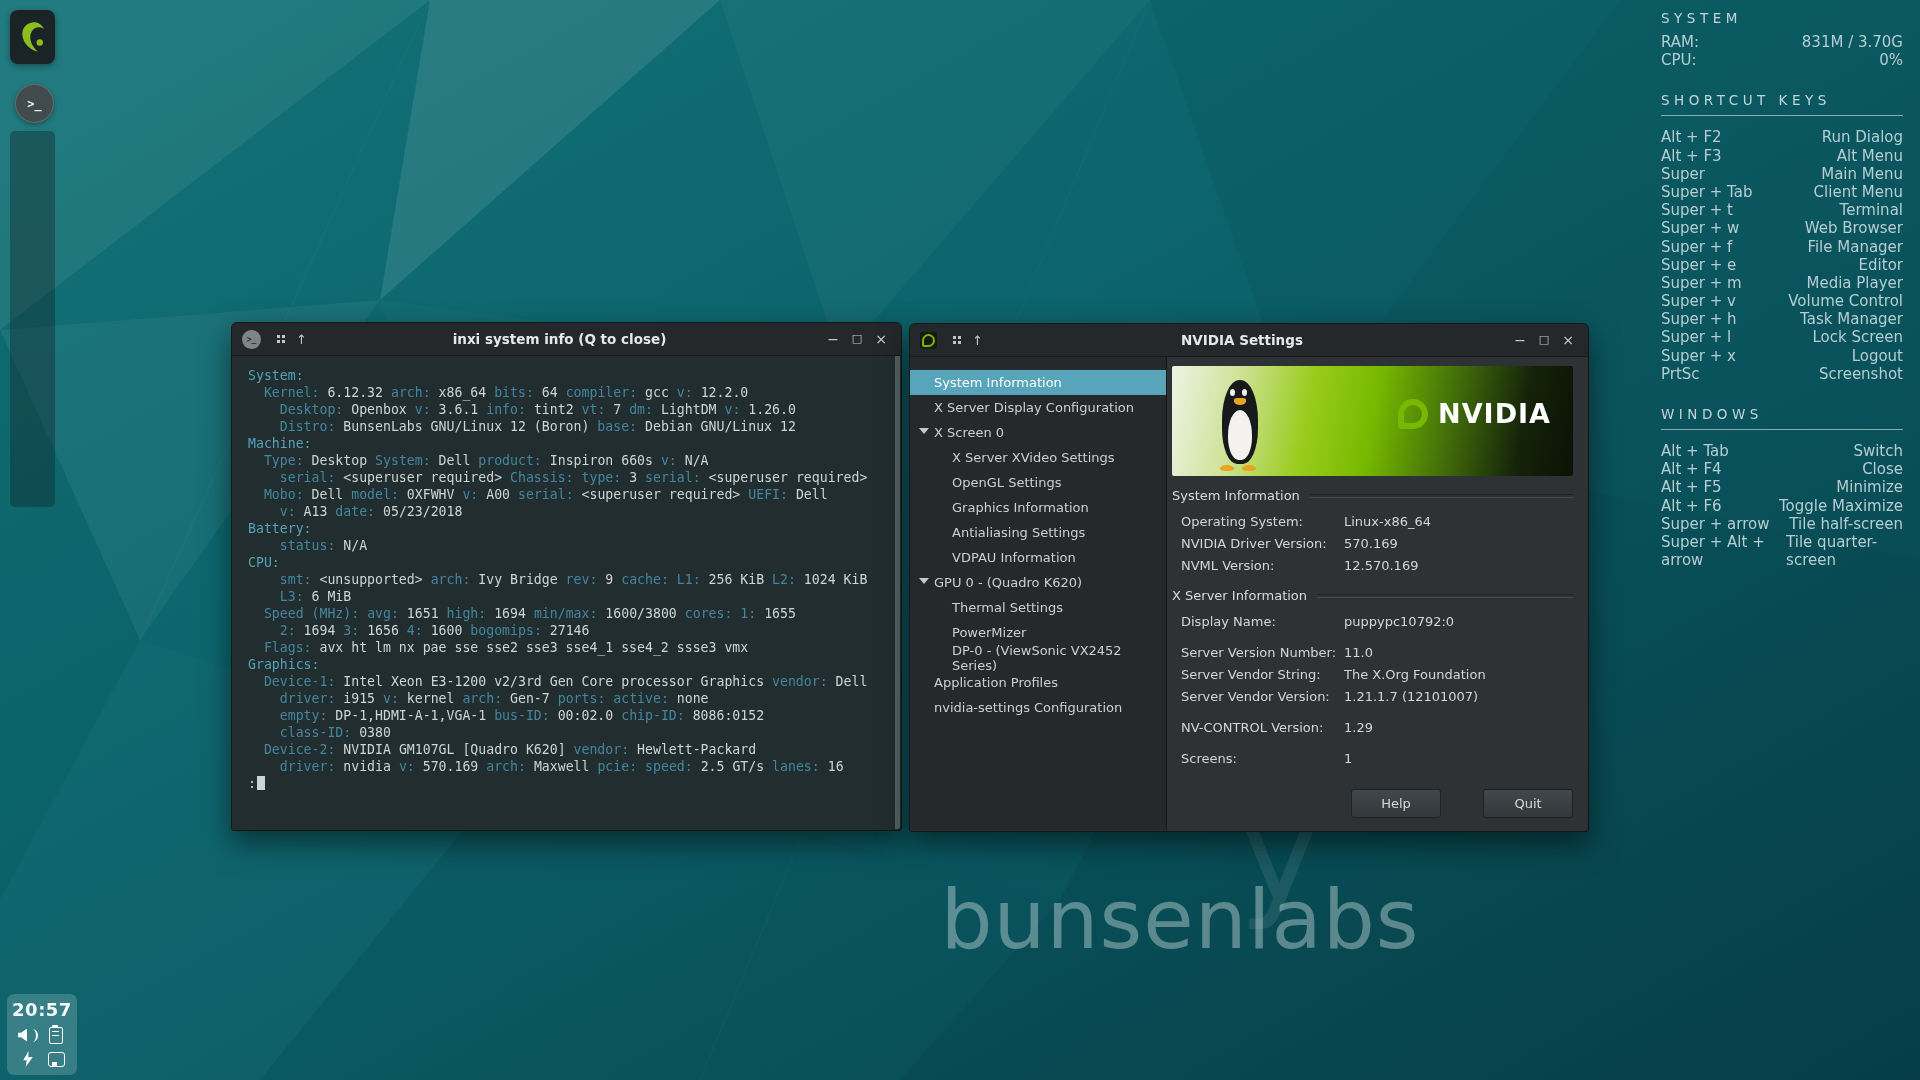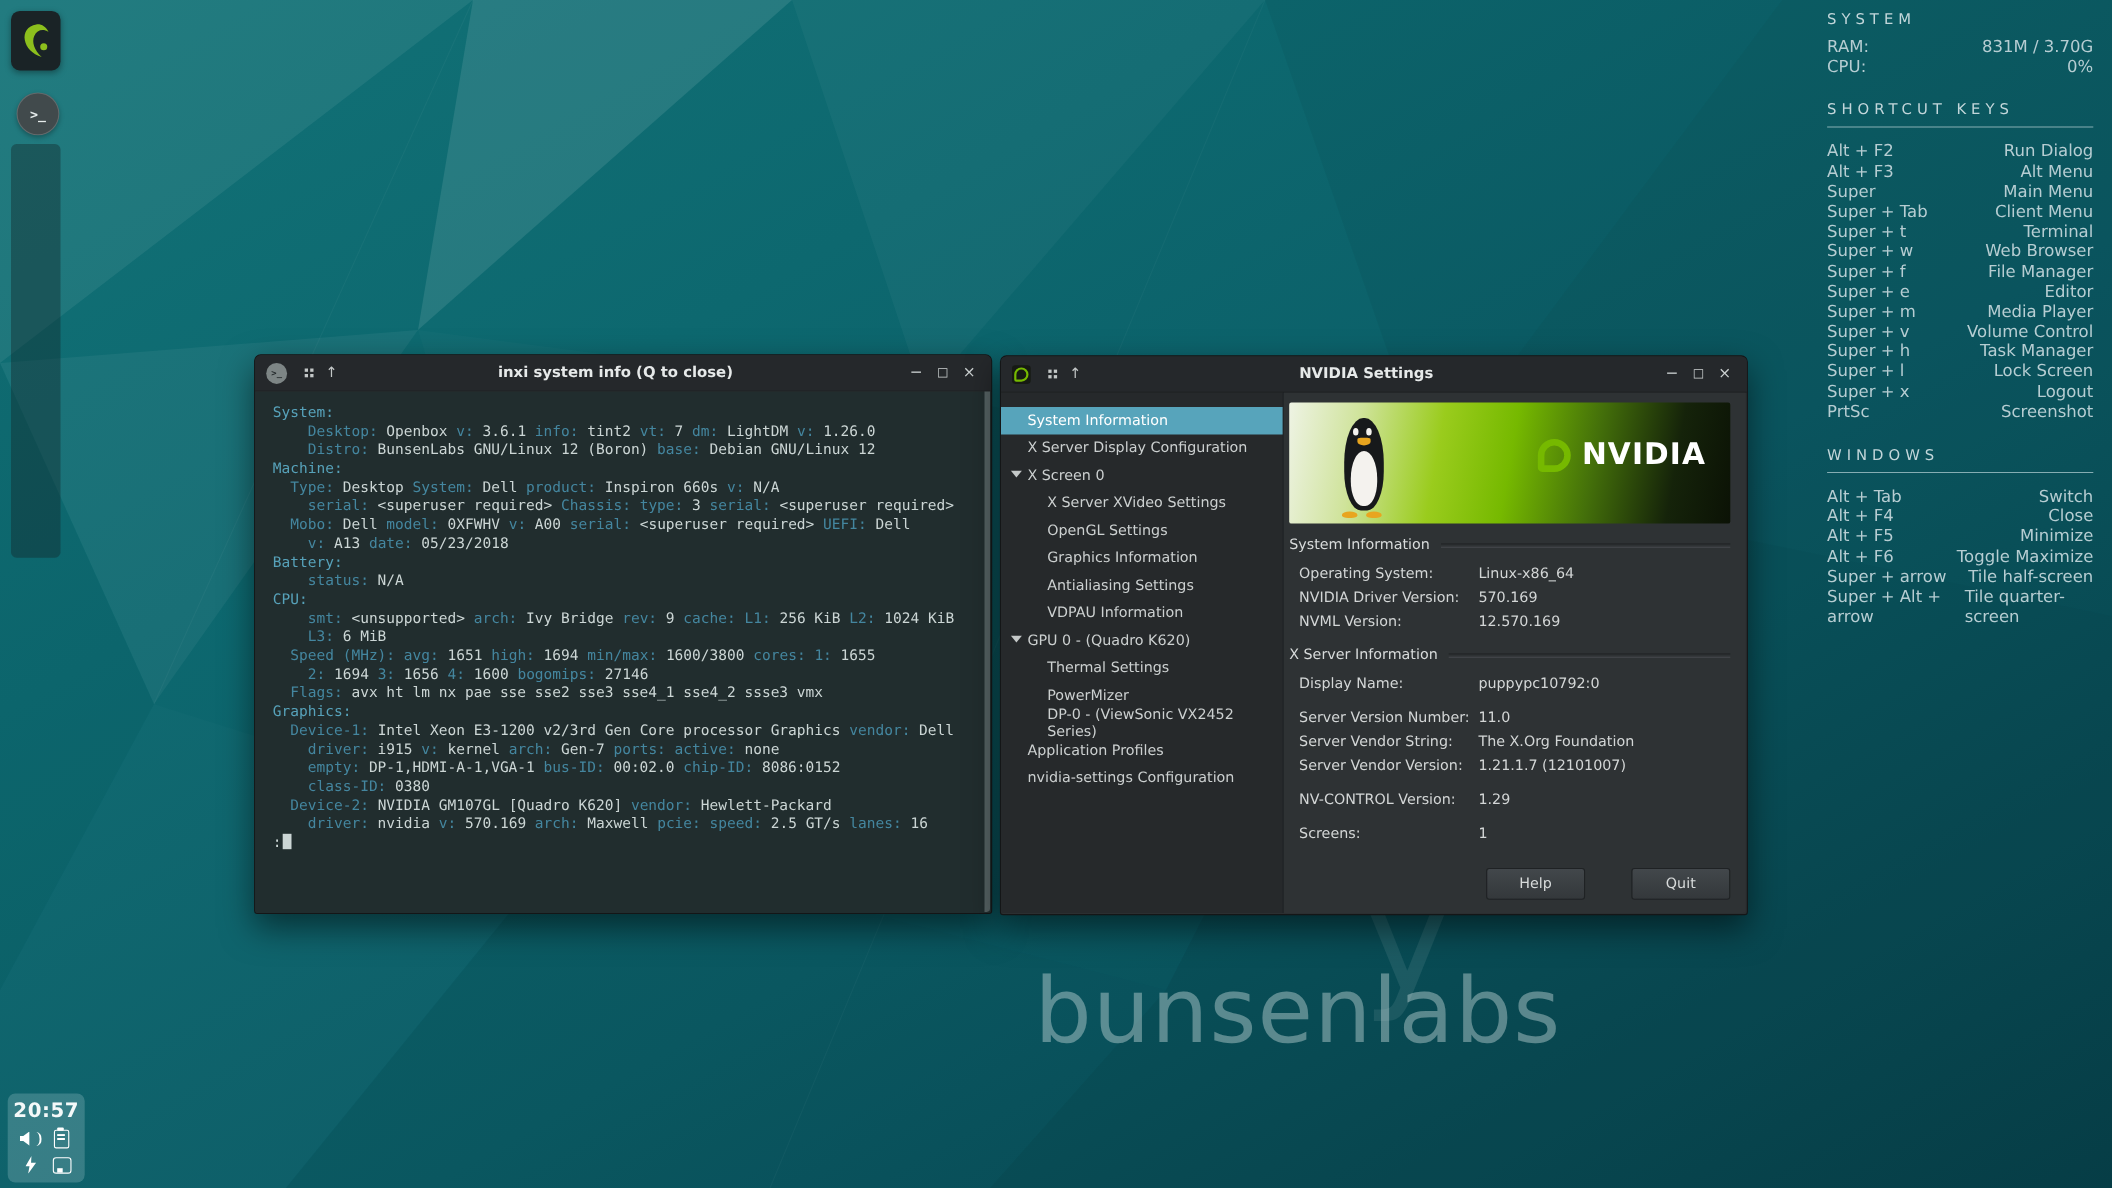--- a/index.html
+++ b/index.html
@@ -266,20 +266,21 @@
       <span class="tb-up">↑</span>
       <span class="tb-title">inxi system info (Q to close)</span>
       <span class="tb-ctrl">
         <span class="tb-btn">−</span>
         <span class="tb-btn max">□</span>
         <span class="tb-btn">×</span>
       </span>
     </div>
     <div id="term-body">
         <div class="tline"><span class="seg-h">System:</span></div>
+        <div class="tline"><span class="seg-v">  </span><span class="seg-k">Kernel:</span><span class="seg-v"> 6.12.32 </span><span class="seg-k">arch:</span><span class="seg-v"> x86_64 </span><span class="seg-k">bits:</span><span class="seg-v"> 64 </span><span class="seg-k">compiler:</span><span class="seg-v"> gcc </span><span class="seg-k">v:</span><span class="seg-v"> 12.2.0</span></div>
         <div class="tline"><span class="seg-v">    </span><span class="seg-k">Desktop:</span><span class="seg-v"> Openbox </span><span class="seg-k">v:</span><span class="seg-v"> 3.6.1 </span><span class="seg-k">info:</span><span class="seg-v"> tint2 </span><span class="seg-k">vt:</span><span class="seg-v"> 7 </span><span class="seg-k">dm:</span><span class="seg-v"> LightDM </span><span class="seg-k">v:</span><span class="seg-v"> 1.26.0</span></div>
         <div class="tline"><span class="seg-v">    </span><span class="seg-k">Distro:</span><span class="seg-v"> BunsenLabs GNU/Linux 12 (Boron) </span><span class="seg-k">base:</span><span class="seg-v"> Debian GNU/Linux 12</span></div>
         <div class="tline"><span class="seg-h">Machine:</span></div>
         <div class="tline"><span class="seg-v">  </span><span class="seg-k">Type:</span><span class="seg-v"> Desktop </span><span class="seg-k">System:</span><span class="seg-v"> Dell </span><span class="seg-k">product:</span><span class="seg-v"> Inspiron 660s </span><span class="seg-k">v:</span><span class="seg-v"> N/A</span></div>
         <div class="tline"><span class="seg-v">    </span><span class="seg-k">serial:</span><span class="seg-v"> &lt;superuser required&gt; </span><span class="seg-k">Chassis:</span><span class="seg-v"> </span><span class="seg-k">type:</span><span class="seg-v"> 3 </span><span class="seg-k">serial:</span><span class="seg-v"> &lt;superuser required&gt;</span></div>
         <div class="tline"><span class="seg-v">  </span><span class="seg-k">Mobo:</span><span class="seg-v"> Dell </span><span class="seg-k">model:</span><span class="seg-v"> 0XFWHV </span><span class="seg-k">v:</span><span class="seg-v"> A00 </span><span class="seg-k">serial:</span><span class="seg-v"> &lt;superuser required&gt; </span><span class="seg-k">UEFI:</span><span class="seg-v"> Dell</span></div>
         <div class="tline"><span class="seg-v">    </span><span class="seg-k">v:</span><span class="seg-v"> A13 </span><span class="seg-k">date:</span><span class="seg-v"> 05/23/2018</span></div>
         <div class="tline"><span class="seg-h">Battery:</span></div>
         <div class="tline"><span class="seg-v">    </span><span class="seg-k">status:</span><span class="seg-v"> N/A</span></div>
         <div class="tline"><span class="seg-h">CPU:</span></div>

